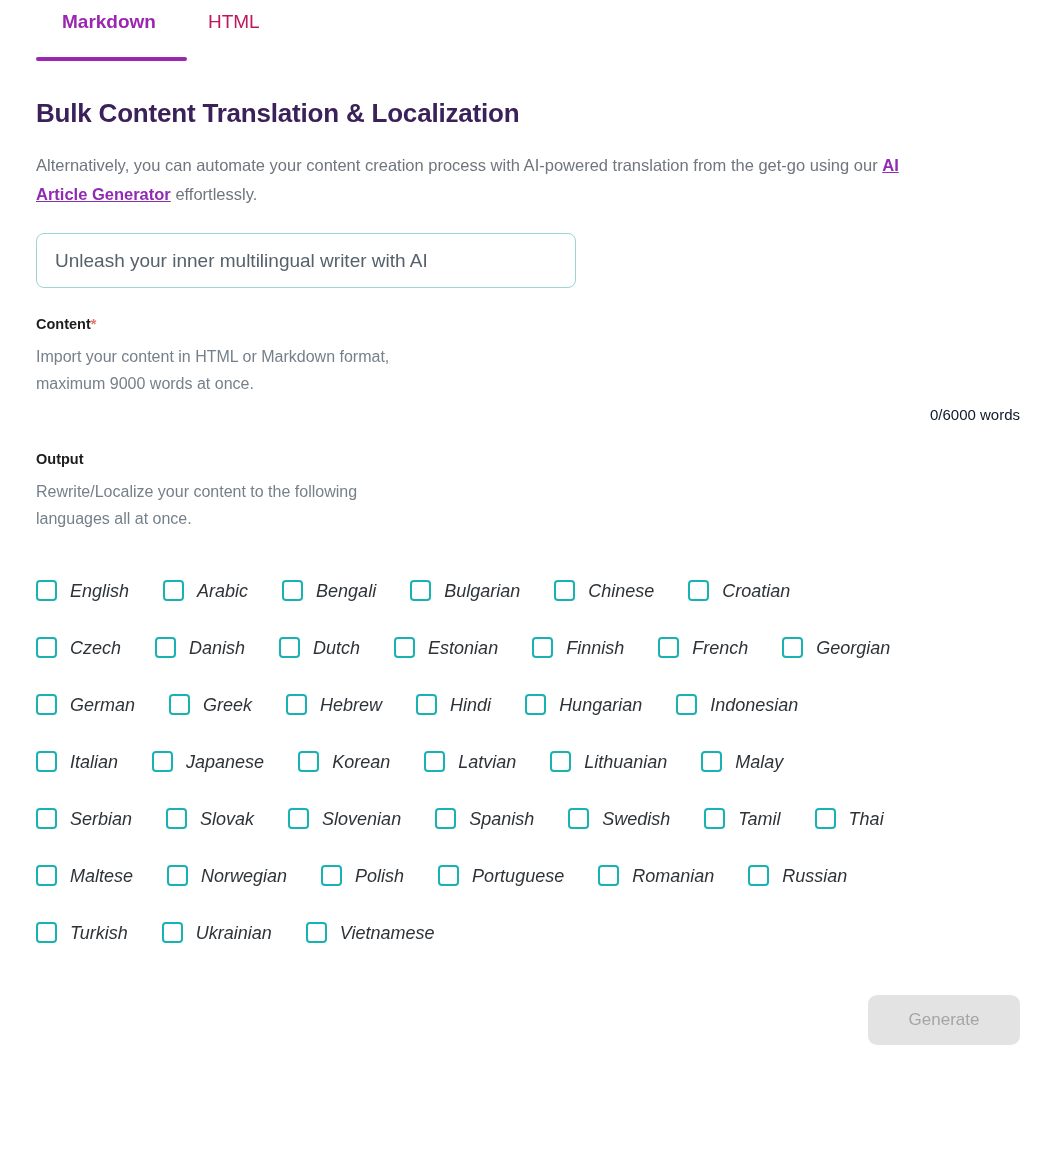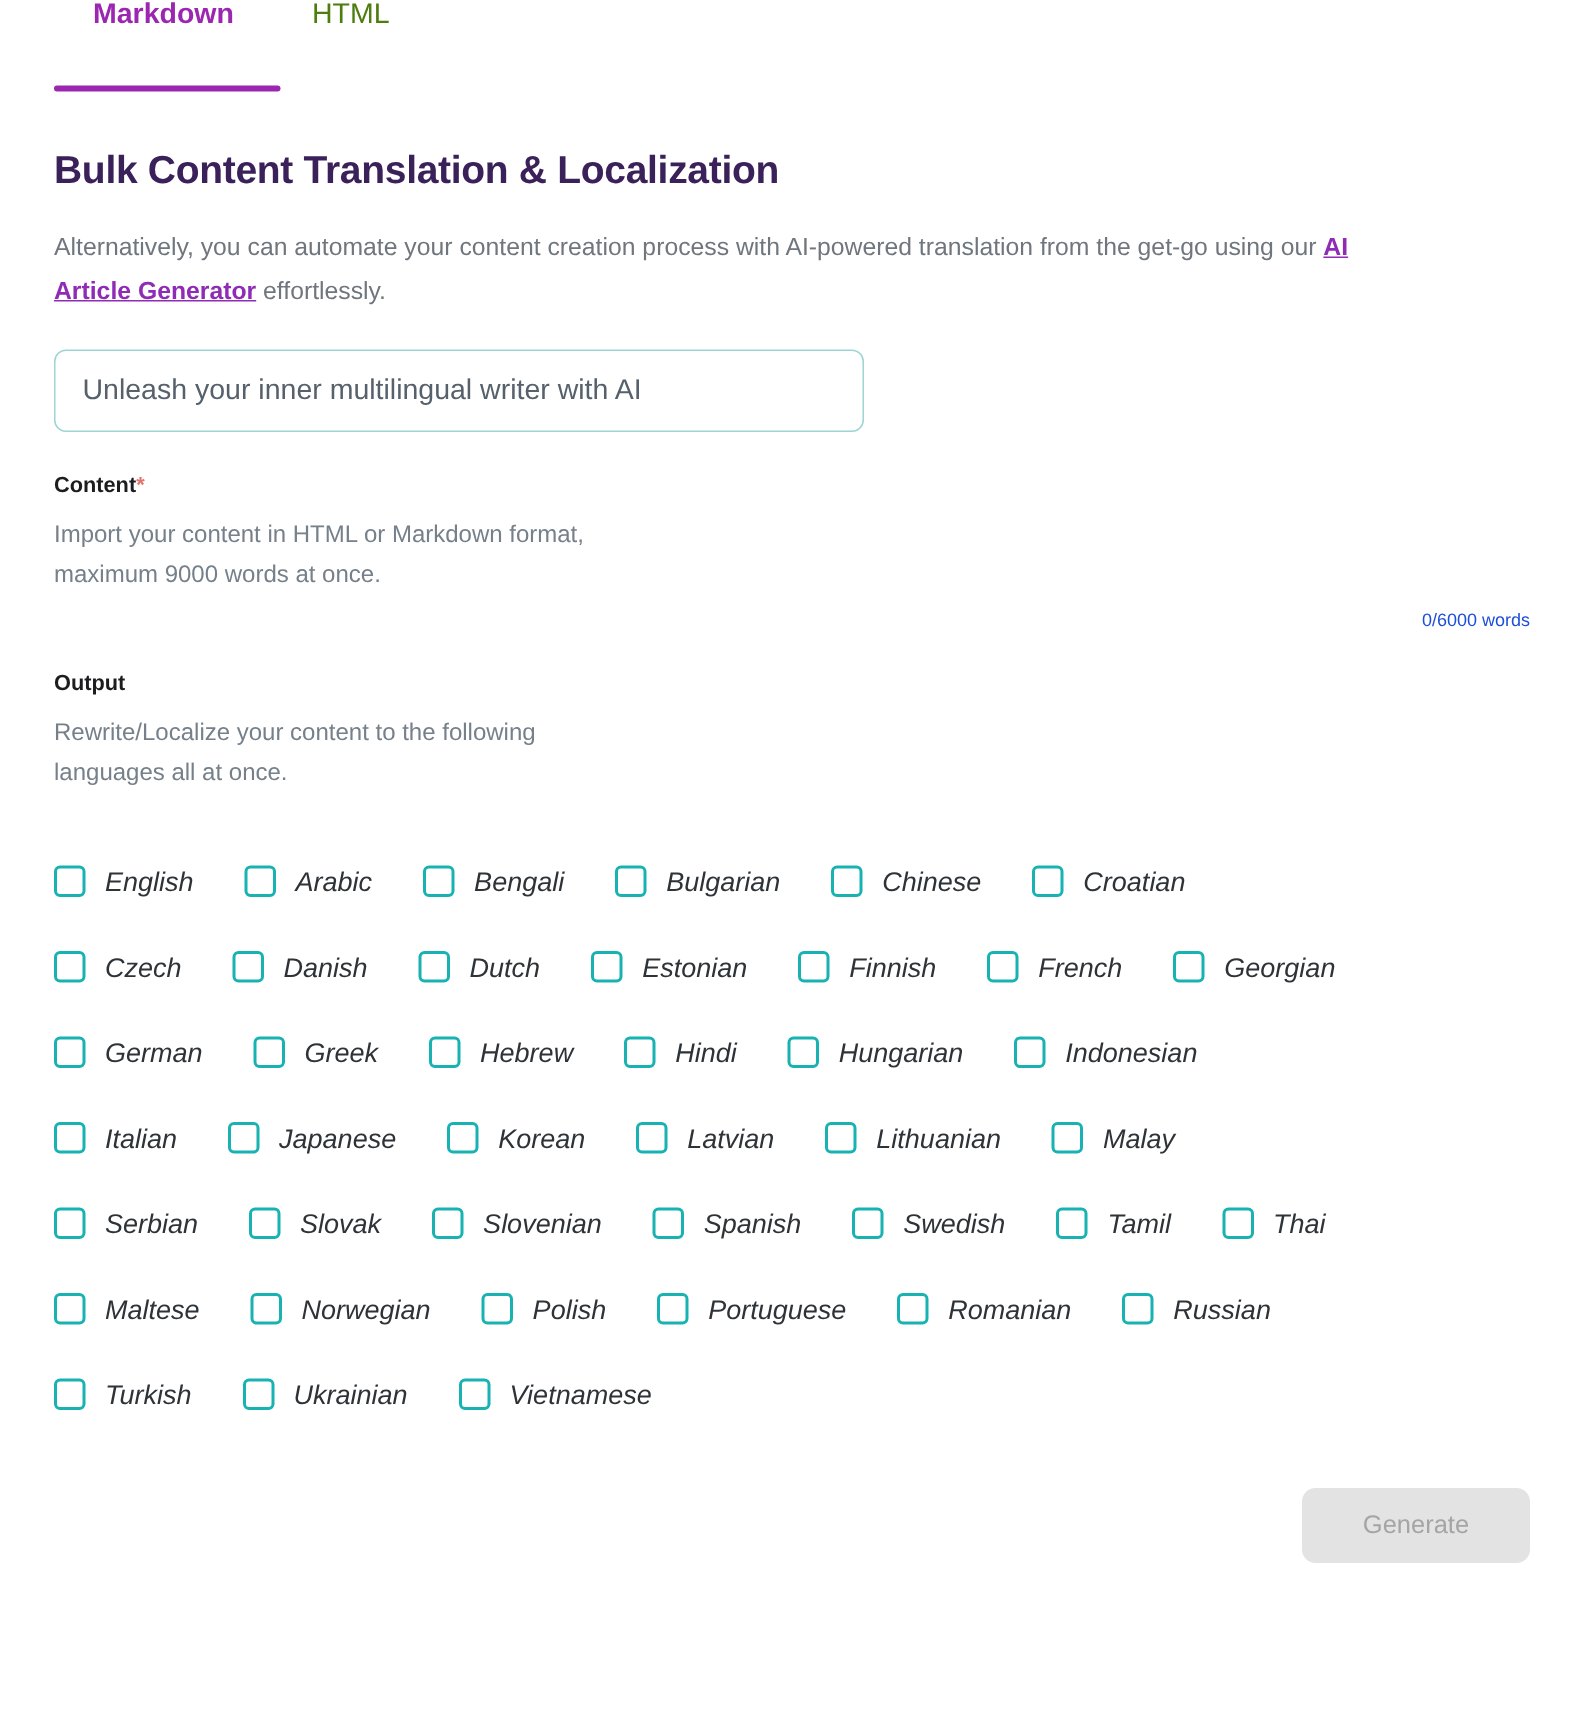--- a/index.html
+++ b/index.html
@@ -28,32 +28,32 @@
   .tabs {
     display: flex;
     align-items: flex-start;
     height: 60px;
     gap: 0px;
   }
   .tab {
     position: relative;
     font-size: 19px;
     line-height: 1;
-    padding: 0 26px 0 26px;
+    padding: 12px 26px 0 26px;
     cursor: pointer;
     background: none;
     border: none;
     font-family: "Liberation Sans", sans-serif;
   }
   .tab-active {
     color: #9b27b0;
     font-weight: bold;
   }
   .tab-inactive {
-    color: #4d7c0f;
+    color: #be185d;
     font-weight: normal;
   }
   .tab-underline {
     position: absolute;
     left: 36px;
     top: 57px;
     width: 151px;
     height: 4px;
     background: #9b27b0;
     border-radius: 2px;
@@ -129,22 +129,22 @@
     font-family: "Liberation Sans", sans-serif;
     color: #3c4450;
     outline: none;
   }
   .content-area::placeholder { color: #b9bec6; }
 
   .word-count {
     margin-top: 9px;
     width: 984px;
     text-align: right;
-    font-size: 12px;
-    color: #1d4ed8;
+    font-size: 15px;
+    color: #0f172a;
   }
 
   
   .lang-rows { margin-top: 30px; }
   .lang-row {
     display: flex;
     align-items: center;
     height: 57px;
     font-style: italic;
   }

